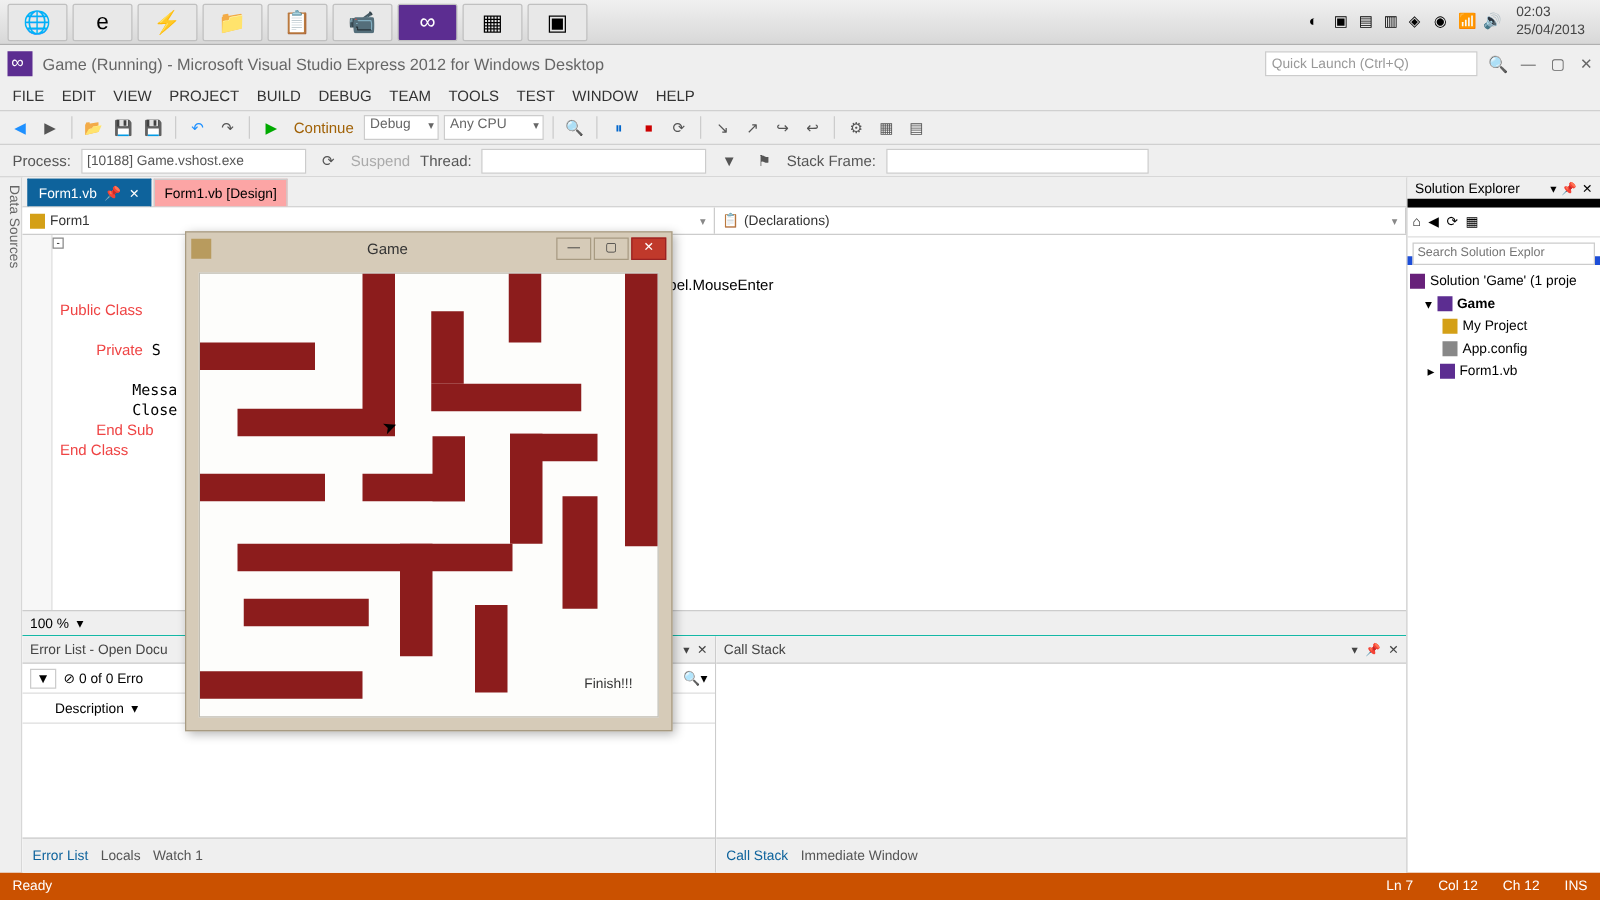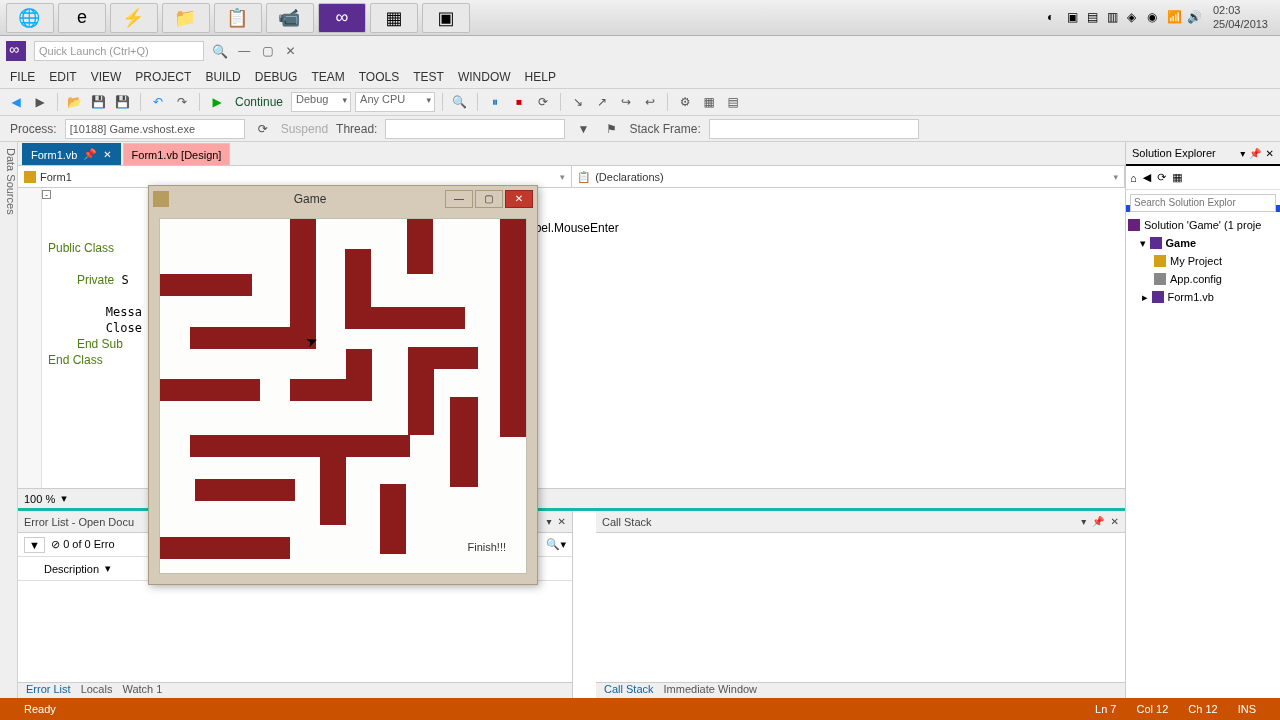--- a/index.html
+++ b/index.html
@@ -21,21 +21,21 @@
 .vs-title { flex: 1; }
 .quick-launch { width: 170px; height: 20px; border: 1px solid #ccc; background: #fff; font-size: 11px; color: #999; padding: 0 4px; line-height: 18px; margin-right: 8px; }
 .win-btns { display: flex; gap: 12px; font-size: 12px; color: #666; }
 
 .vs-menu { height: 22px; display: flex; align-items: center; gap: 14px; padding: 0 10px; font-size: 12px; color: #333; }
 .vs-menu span { cursor: default; }
 
 .vs-toolbar { height: 28px; border-top: 1px solid #d0d0d0; border-bottom: 1px solid #d0d0d0; background: #efefef; display: flex; align-items: center; padding: 0 6px; gap: 4px; }
 .tb-btn { width: 20px; height: 20px; display: inline-flex; align-items: center; justify-content: center; font-size: 12px; color: #555; }
 .tb-sep { width: 1px; height: 18px; background: #ccc; margin: 0 3px; }
-.tb-text { font-size: 12px; color: #14532d; padding: 0 4px; }
+.tb-text { font-size: 12px; color: #a16207; padding: 0 4px; }
 .tb-combo { height: 20px; border: 1px solid #ccc; background: #fff; font-size: 11px; padding: 0 16px 0 4px; color: #666; position: relative; }
 .tb-combo::after { content: "▾"; position: absolute; right: 3px; top: 2px; font-size: 9px; }
 
 .vs-debugbar { height: 26px; border-bottom: 1px solid #d0d0d0; display: flex; align-items: center; padding: 0 10px; gap: 8px; font-size: 12px; color: #555; }
 .db-combo { height: 20px; width: 180px; border: 1px solid #ccc; background: #fff; font-size: 11px; padding: 0 4px; line-height: 18px; }
 
 .vs-body { flex: 1; display: flex; position: relative; }
 .left-tabs { width: 18px; background: #efefef; border-right: 1px solid #d0d0d0; writing-mode: vertical-rl; font-size: 11px; color: #666; padding-top: 6px; text-align: left; }
 
 .editor-area { flex: 1; display: flex; flex-direction: column; background: #fff; }
@@ -43,61 +43,61 @@
 .doc-tab { height: 22px; padding: 0 8px; font-size: 11px; display: flex; align-items: center; gap: 6px; background: #fca5a5; border: 1px solid #ccc; border-bottom: none; }
 .doc-tab.active { background: #0e639c; color: #fff; border-color: #0e639c; }
 .doc-tab .close-x { font-size: 10px; }
 
 .class-bar { height: 22px; background: #fff; border-bottom: 1px solid #ccc; display: flex; }
 .class-combo { flex: 1; border-right: 1px solid #ccc; font-size: 11px; padding: 0 6px; line-height: 22px; color: #333; display: flex; align-items: center; gap: 4px; }
 .class-combo::after { content: "▾"; margin-left: auto; font-size: 9px; color: #888; }
 .cube-icon { width: 12px; height: 12px; background: #d4a017; }
 
 .code { flex: 1; font-family: Consolas, monospace; font-size: 12px; padding: 4px 0 0 30px; position: relative; color: #000; line-height: 16px; white-space: pre; }
-.code .kw { color: #4d7c0f; }
+.code .kw { color: #ef4444; }
 .code-gutter { position: absolute; left: 0; top: 0; width: 24px; height: 100%; background: #f7f7f7; border-right: 1px solid #e0e0e0; }
 .code-outline { position: absolute; left: 24px; top: 2px; width: 10px; }
 .code-outline .box { width: 9px; height: 9px; border: 1px solid #888; font-size: 8px; text-align: center; line-height: 7px; background: #fff; margin-bottom: 6px; }
 
 .zoom-bar { height: 20px; border-top: 1px solid #ccc; display: flex; align-items: center; font-size: 11px; padding: 0 6px; gap: 6px; background: #efefef; }
 
-.bottom-panels { height: 190px; display: flex; border-top: 3px solid #14b8a6; gap: 23px; }
+.bottom-panels { height: 190px; display: flex; border-top: 1px solid #14b8a6; }
 .panel { display: flex; flex-direction: column; background: #fff; }
 .panel-left { width: 555px; border-right: 1px solid #ccc; }
 .panel-right { flex: 1; }
 .panel-head { height: 22px; background: #efefef; border-bottom: 1px solid #ccc; display: flex; align-items: center; padding: 0 6px; font-size: 11px; color: #444; }
 .panel-head .spacer { flex: 1; }
 .panel-head .ctl { margin-left: 6px; font-size: 10px; }
 .panel-toolbar { height: 24px; border-bottom: 1px solid #ddd; display: flex; align-items: center; padding: 0 6px; gap: 6px; font-size: 11px; }
 .panel-cols { height: 22px; border-bottom: 1px solid #ddd; display: flex; align-items: center; font-size: 11px; color: #555; }
 .panel-cols span:first-child { padding-left: 10px; flex: 1; }
 .panel-cols span:last-child { width: 60px; }
 .panel-body { flex: 1; }
-.panel-tabs { height: 16px; border-top: 1px solid #ccc; display: flex; align-items: flex-start; gap: 10px; padding: 0 8px; font-size: 11px; color: #555; background: #efefef; }
+.panel-tabs { height: 28px; border-top: 1px solid #ccc; display: flex; align-items: center; gap: 10px; padding: 0 8px; font-size: 11px; color: #555; background: #efefef; }
 .panel-tabs .active { color: #0e639c; }
 
 
 .solution { width: 155px; border-left: 1px solid #ccc; background: #fff; display: flex; flex-direction: column; }
-.sol-head { height: 24px; background: #efefef; border-bottom: 2px solid #000000; font-size: 11px; display: flex; align-items: center; padding: 0 6px; }
+.sol-head { height: 24px; background: #efefef; border-bottom: 7px solid #000000; font-size: 11px; display: flex; align-items: center; padding: 0 6px; }
 .sol-head .spacer { flex: 1; }
 .sol-tb { height: 24px; border-bottom: 1px solid #ddd; display: flex; align-items: center; gap: 6px; padding: 0 4px; font-size: 11px; }
 .sol-search { height: 22px; border-bottom: 7px solid #1d4ed8; padding: 2px 4px; }
 .sol-search input { width: 100%; height: 18px; border: 1px solid #ccc; font-size: 10px; padding: 0 3px; }
 .sol-tree { flex: 1; font-size: 11px; padding: 4px 2px; }
 .sol-tree .node { display: flex; align-items: center; gap: 4px; height: 18px; }
 .sol-tree .i1 { padding-left: 12px; }
 .sol-tree .i2 { padding-left: 26px; }
 .sol-tree .bold { font-weight: bold; }
 .tree-icon { width: 12px; height: 12px; background: #d4a017; display: inline-block; }
 .tree-icon.vb { background: #5c2d91; }
 .tree-icon.cfg { background: #888; }
 .tree-icon.sln { background: #68217a; }
 
 
-.statusbar { height: 22px; background: #ca5100; color: #fff; display: flex; align-items: center; padding: 0 24px; font-size: 11px; gap: 20px; }
+.statusbar { height: 22px; background: #ca5100; color: #fff; display: flex; align-items: center; padding: 0 10px; font-size: 11px; gap: 20px; }
 .statusbar .spacer { flex: 1; }
 
 
 .game-window { position: absolute; top: 185px; left: 148px; width: 390px; height: 400px; background: #d6cbb8; border: 1px solid #a89b82; box-shadow: 2px 2px 8px rgba(0,0,0,0.3); z-index: 10; }
 .game-title { height: 26px; display: flex; align-items: center; padding: 0 4px; font-size: 12px; color: #333; }
 .game-title .icon { width: 16px; height: 16px; background: #b89b5e; margin-right: 6px; }
 .game-title .gt { flex: 1; text-align: center; }
 .game-btns { display: flex; gap: 2px; }
 .game-btn { width: 28px; height: 18px; border: 1px solid #a89b82; font-size: 10px; text-align: center; line-height: 16px; background: #d6cbb8; }
 .game-btn.close { background: #c0392b; color: #fff; border-color: #922; }
@@ -132,20 +132,21 @@
     <div class="tray-time">
       <div>02:03</div>
       <div>25/04/2013</div>
     </div>
   </div>
 </div>
 
 <div class="vs">
   <div class="vs-titlebar">
     <div class="vs-logo"></div>
+    <div class="vs-title">Game (Running) - Microsoft Visual Studio Express 2012 for Windows Desktop</div>
     <div class="quick-launch">Quick Launch (Ctrl+Q)</div>
     <span style="margin-right:10px">🔍</span>
     <div class="win-btns">
       <span>—</span>
       <span>▢</span>
       <span>✕</span>
     </div>
   </div>
 
   <div class="vs-menu">

